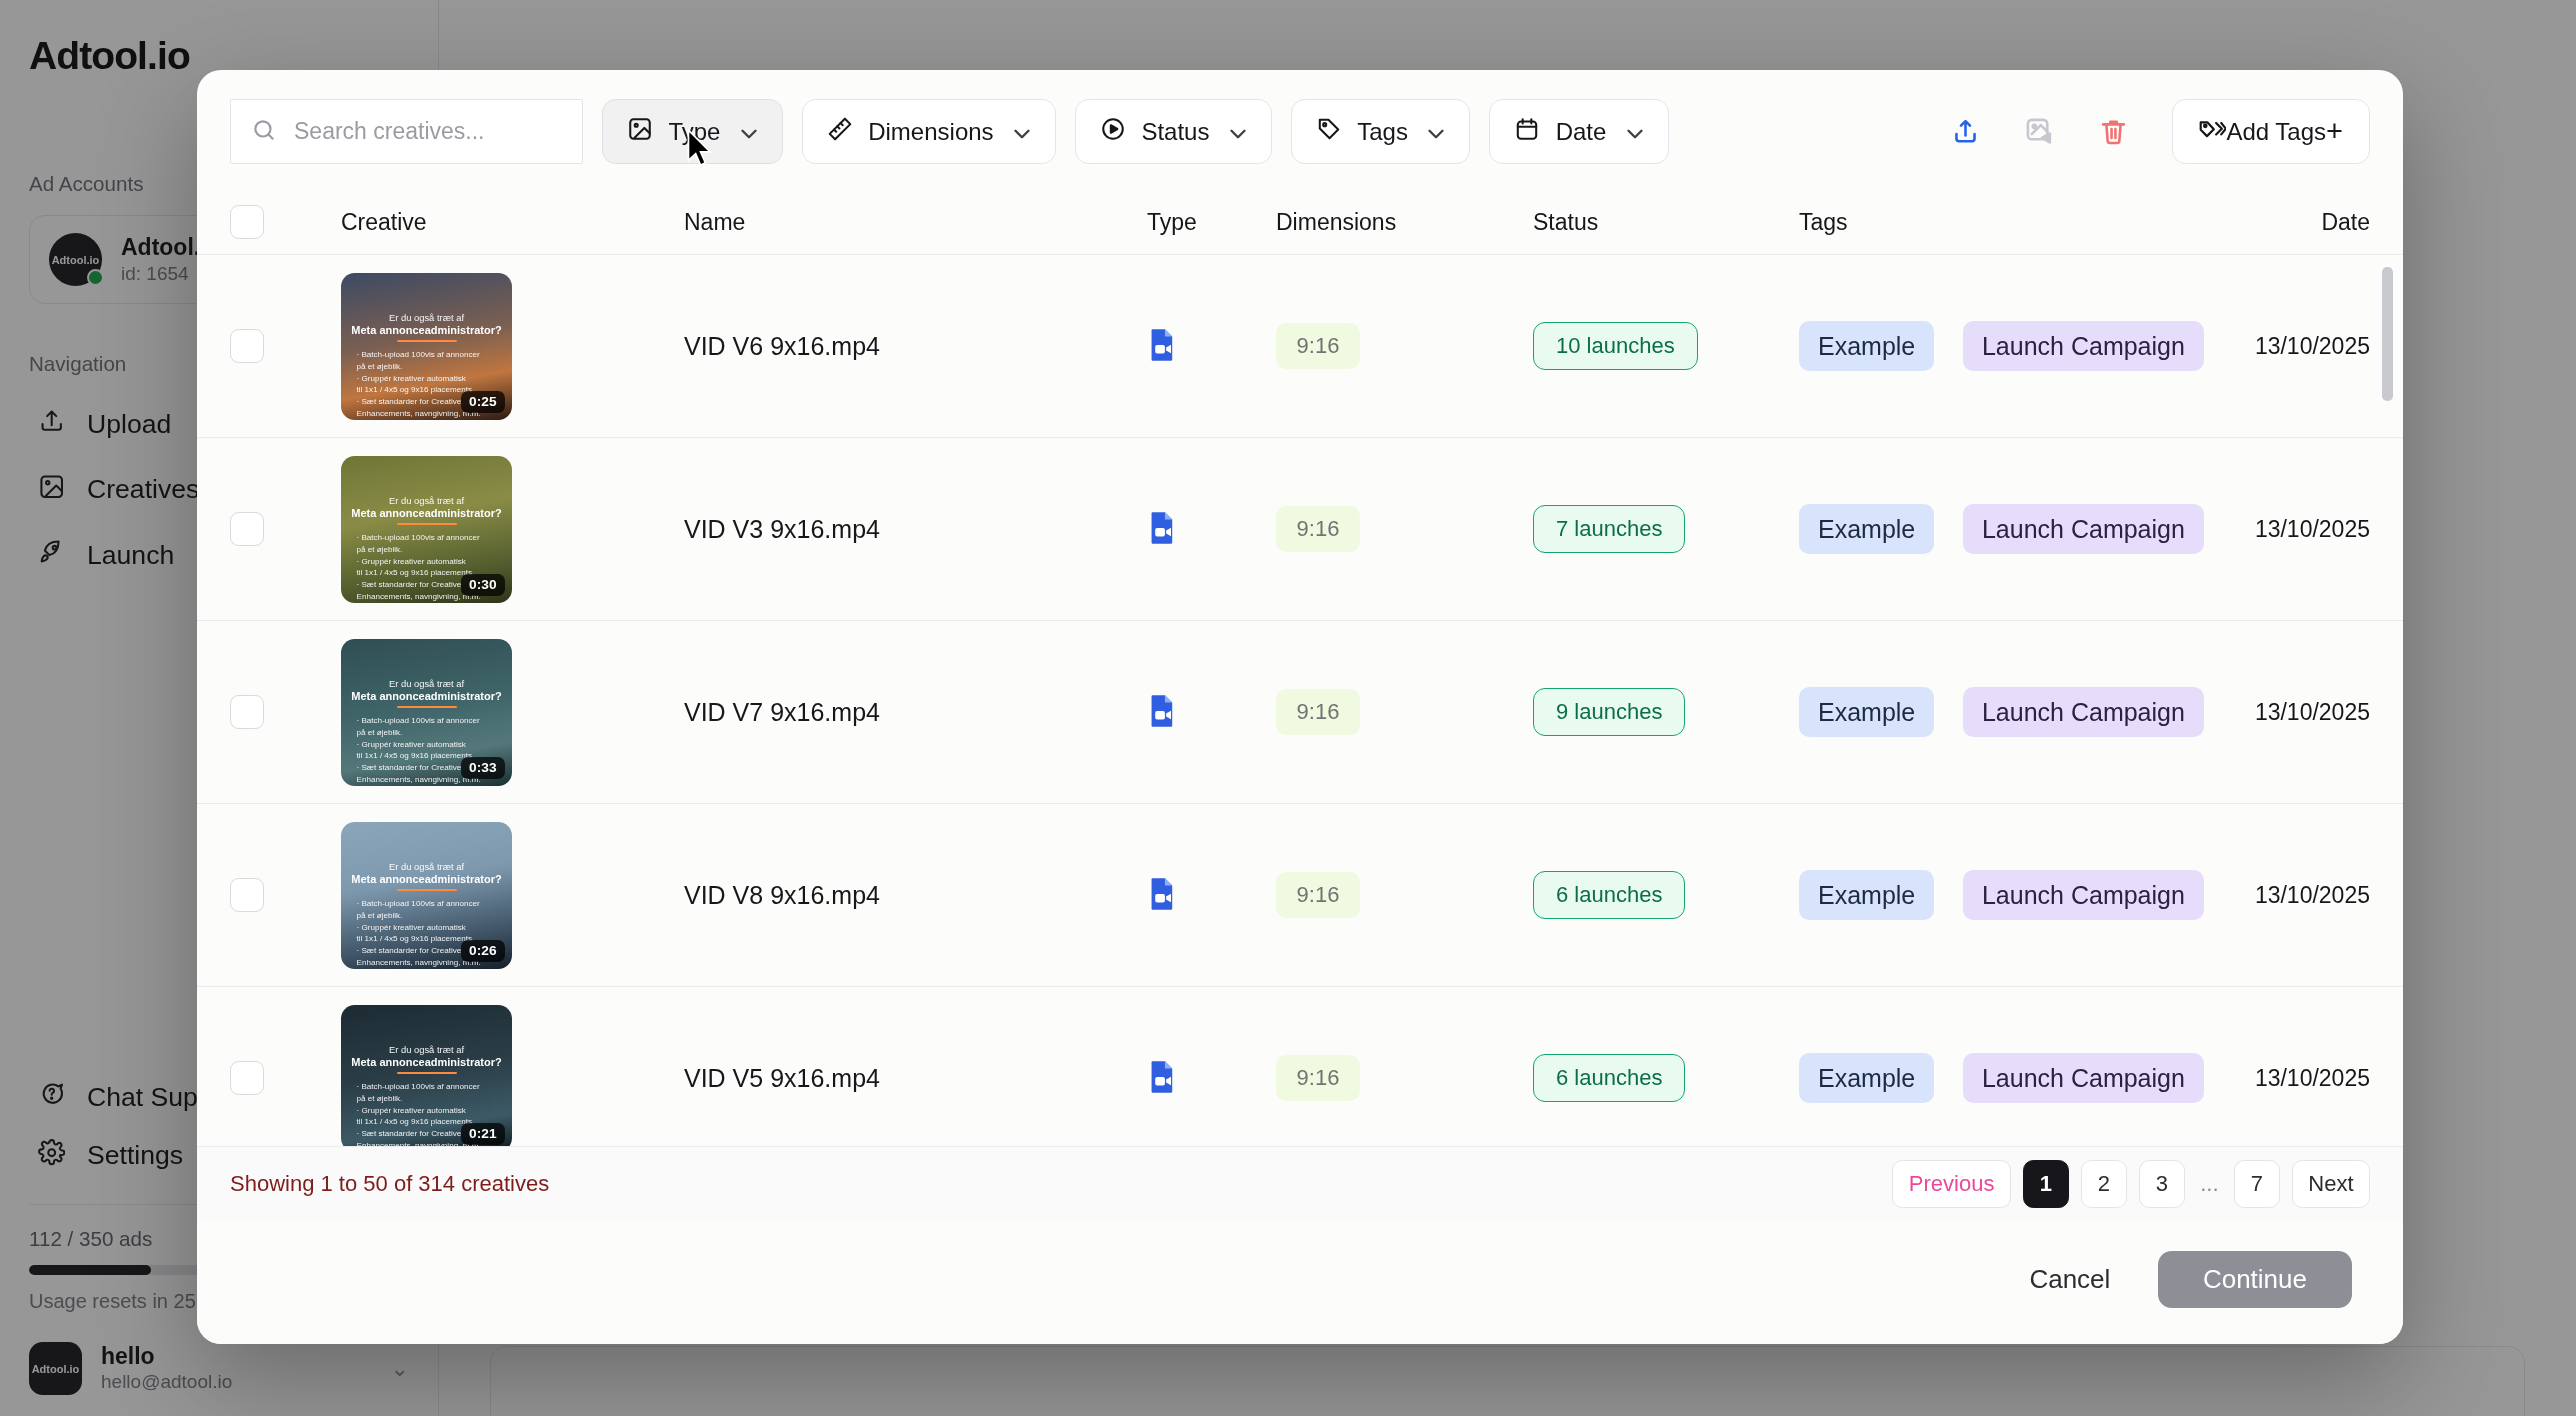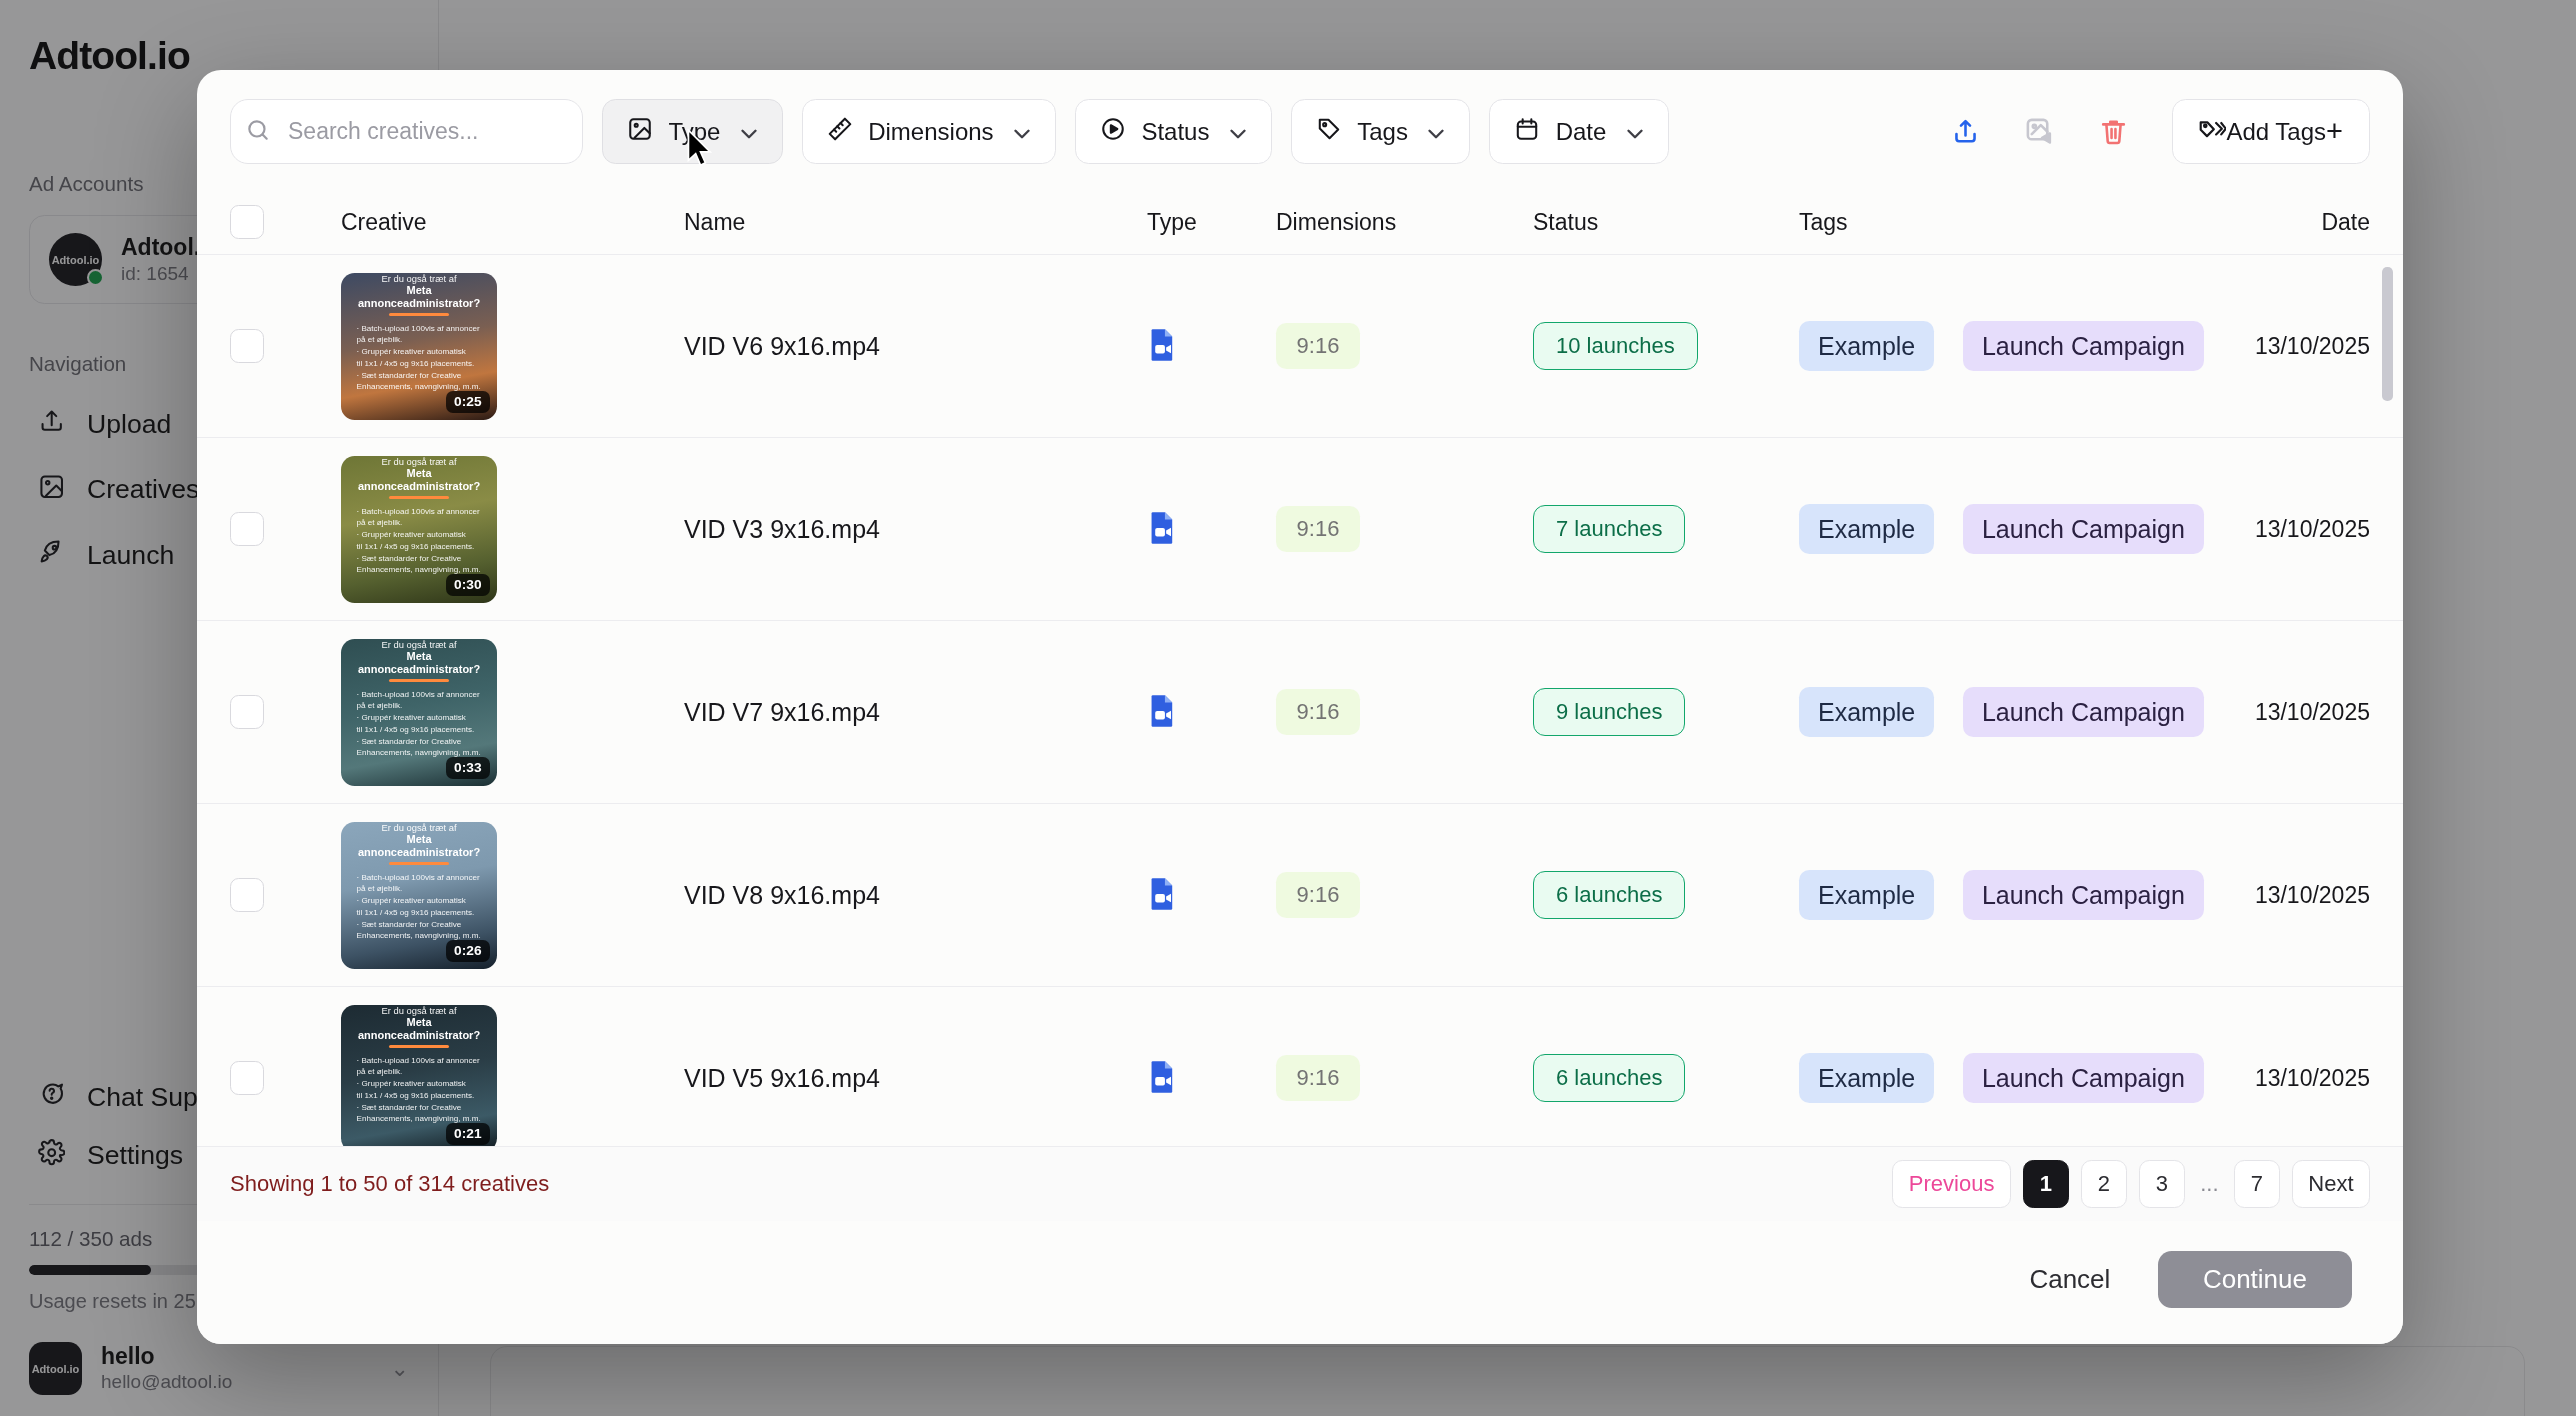--- a/index.html
+++ b/index.html
@@ -81,22 +81,22 @@
     position: absolute; left: 197px; top: 70px;
     width: 2206px; height: 1274px;
     background: #fcfcfb; border-radius: 24px;
     box-shadow: 0 34px 103px rgba(0,0,0,0.30);
     display: flex; flex-direction: column; overflow: hidden;
   }
 
   .toolbar { display: flex; align-items: center; gap: 19px; padding: 29px 33px 26px 33px; }
   .search-box {
     display: flex; align-items: center; gap: 17px;
-    width: 353px; height: 65px; padding: 0 14px;
-    border: 0.9px solid #e4e4e8; border-radius: 18px; background: #fff;
+    width: 353px; height: 65px; padding: 0 20px;
+    border: 0.9px solid #e4e4e8; border-radius: 2px; background: #fff;
   }
   .search-box input {
     border: none; outline: none; background: transparent;
     font-family: inherit; font-size: 23px; color: #3c3c43; width: 100%;
   }
   .search-box input::placeholder { color: #9b9ba3; }
 
   .chip {
     display: inline-flex; align-items: center; gap: 15.4px;
     height: 65px; padding: 0 24px;
@@ -137,22 +137,22 @@
     display: grid;
     grid-template-columns: 111px 343px 463px 129px 257px 266px 429px 1fr;
     align-items: center;
     padding: 0 33px; height: 183px;
     border-bottom: 0.9px solid #ececef;
   }
   .cb {
     width: 34px; height: 34px; border: 1.7px solid #d9d9de; border-radius: 8.6px; background: #fff;
   }
   .thumb {
-    width: 156px; height: 147px; border-radius: 13.7px; overflow: hidden;
-    position: relative; display: flex; align-items: flex-start; justify-content: center;
+    width: 171px; height: 147px; border-radius: 13.7px; overflow: hidden;
+    position: relative; display: flex; align-items: flex-end; justify-content: center;
     color: #fff; text-align: center;
   }
   .thumb-copy { padding: 0 8.6px; width: 100%; }
   .thumb-h1 { font-size: 9.4px; line-height: 1.25; font-weight: 500; opacity: .95; }
   .thumb-h2 { font-size: 11px; line-height: 1.2; font-weight: 700; margin-bottom: 2.6px; }
   .thumb-underline { width: 60px; height: 2.6px; background: #ff8a3d; margin: 0 auto 6.9px auto; border-radius: 1.7px; }
   .thumb-bul { font-size: 8.1px; line-height: 1.45; text-align: left; padding-left: 6.9px; opacity: .92; }
   .dur {
     position: absolute; right: 6.9px; bottom: 6.9px;
     background: rgba(0,0,0,0.72); color: #fff; font-size: 13.7px; font-weight: 700;

